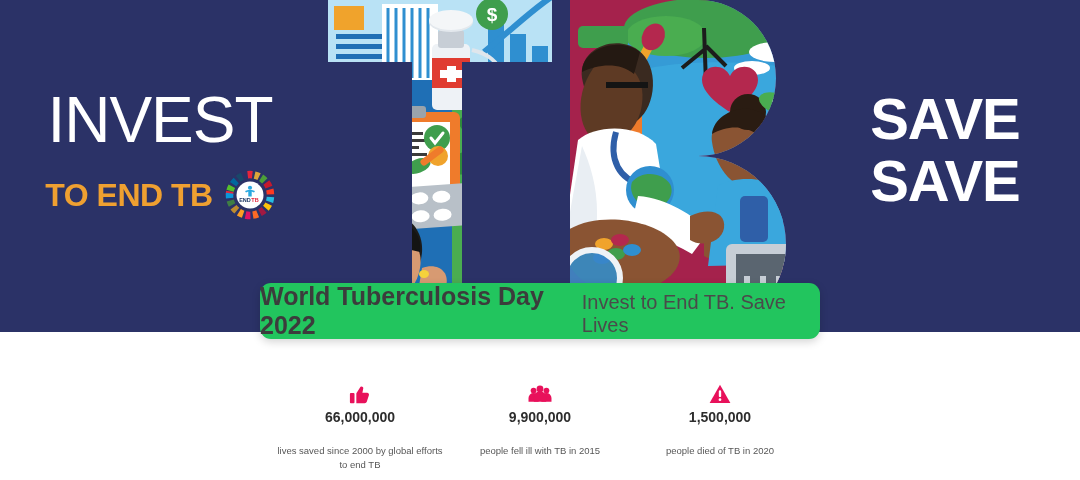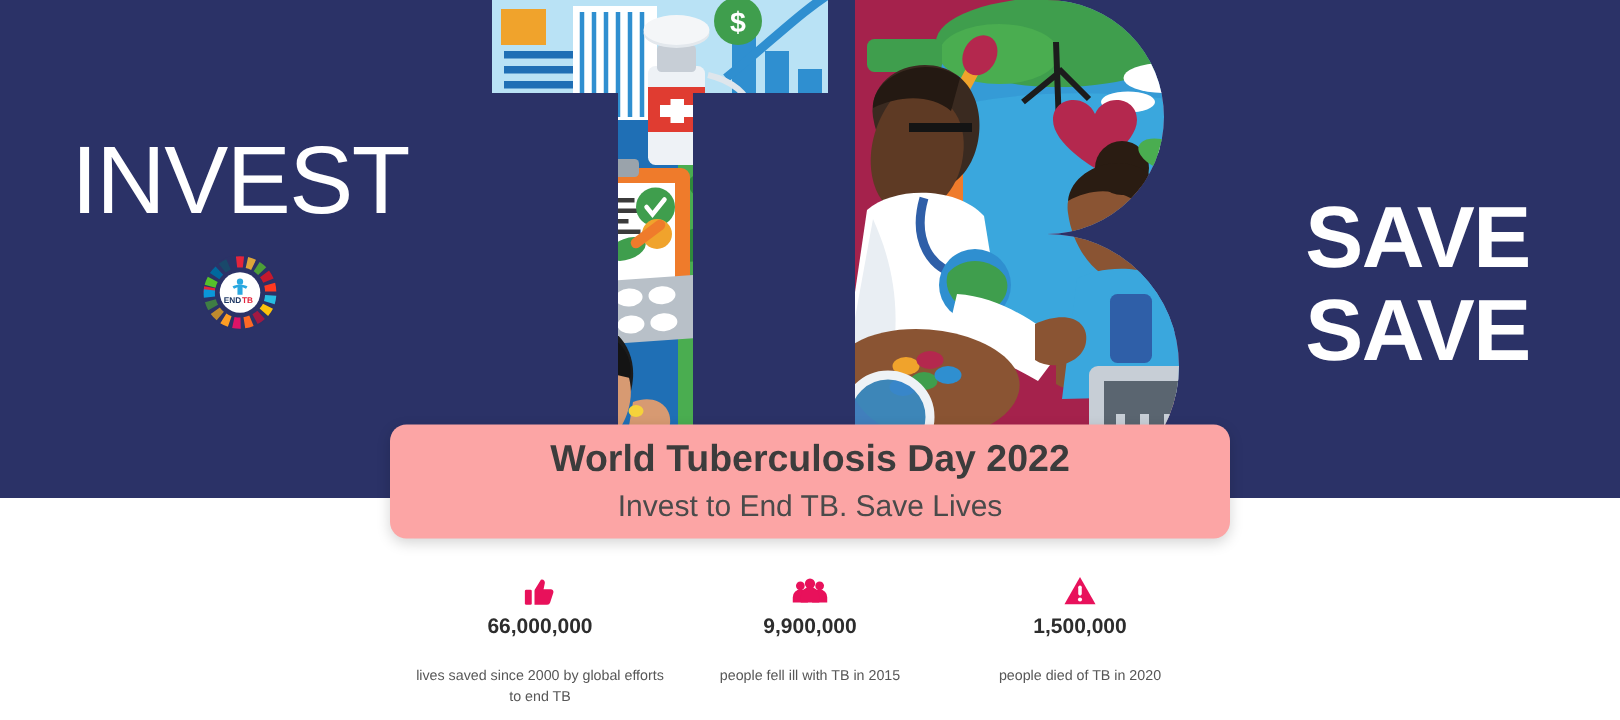--- a/index.html
+++ b/index.html
@@ -40,32 +40,32 @@
   }
   .toendtb {
     font-size:32px; font-weight:bold; color:#efa031;
     letter-spacing:-0.5px; line-height:1;
   }
   .endtb-logo { width:50px; height:50px; flex:0 0 50px; }
 
   
   .right-block {
     position:absolute; left:810px; top:88px; width:270px;
-    text-align:center; color:#ffffff;margin-top:40px;
+    text-align:center; color:#ffffff;
   }
   .save, .lives {
     font-size:58px; font-weight:bold; line-height:1.07; letter-spacing:-1px;
   }
 
   
   .card {
-    position:absolute; left:260px; top:283px; width:560px; height:76px;
-    background:#fca5a5; border-radius:11px;
+    position:absolute; left:260px; top:283px; width:560px; height:56px;
+    background:#22c55e; border-radius:11px;
     box-shadow:0 3px 9px rgba(0,0,0,0.17);
-    display:flex; flex-direction:column;
+    display:flex; 
     align-items:center; justify-content:center;
     z-index:5;
   }
   .card-title {
     font-size:25px; font-weight:bold; color:#3c3c3c; line-height:1.15;
   }
   .card-sub {
     font-size:20px; color:#4a4a4a; margin-top:6px; line-height:1.15;
   }
 
@@ -316,20 +316,21 @@
             <ellipse cx="478" cy="148" rx="24" ry="12" fill="#3f9e4d" transform="rotate(-30 478 148)"></ellipse>
             <ellipse cx="458" cy="104" rx="20" ry="10" fill="#4aad50" transform="rotate(20 458 104)"></ellipse>
           </g>
         </g>
       </svg>
     </div>
 
     <div class="left-block">
       <div class="invest">INVEST</div>
       <div class="sub-row">
+        <div class="toendtb">TO END TB</div>
         <svg class="endtb-logo" viewBox="0 0 100 100">
           <circle cx="50" cy="50" r="50" fill="#2b3267"></circle>
           <g transform="translate(50,50)">
             <g fill="none" stroke-width="15">
               <g transform="rotate(-90)">
                   <path d="M0 -41 A41 41 0 0 1 7.1 -40.4" stroke="#e5243b" transform="rotate(0)"></path>
                 </g>
               <g stroke-linecap="butt">
                 <path d="M-4.6 -40.7 A41 41 0 0 1 4.6 -40.7" stroke="#e5243b"></path>
                 <path d="M9.2 -39.9 A41 41 0 0 1 18.1 -36.8" stroke="#dda63a"></path>

